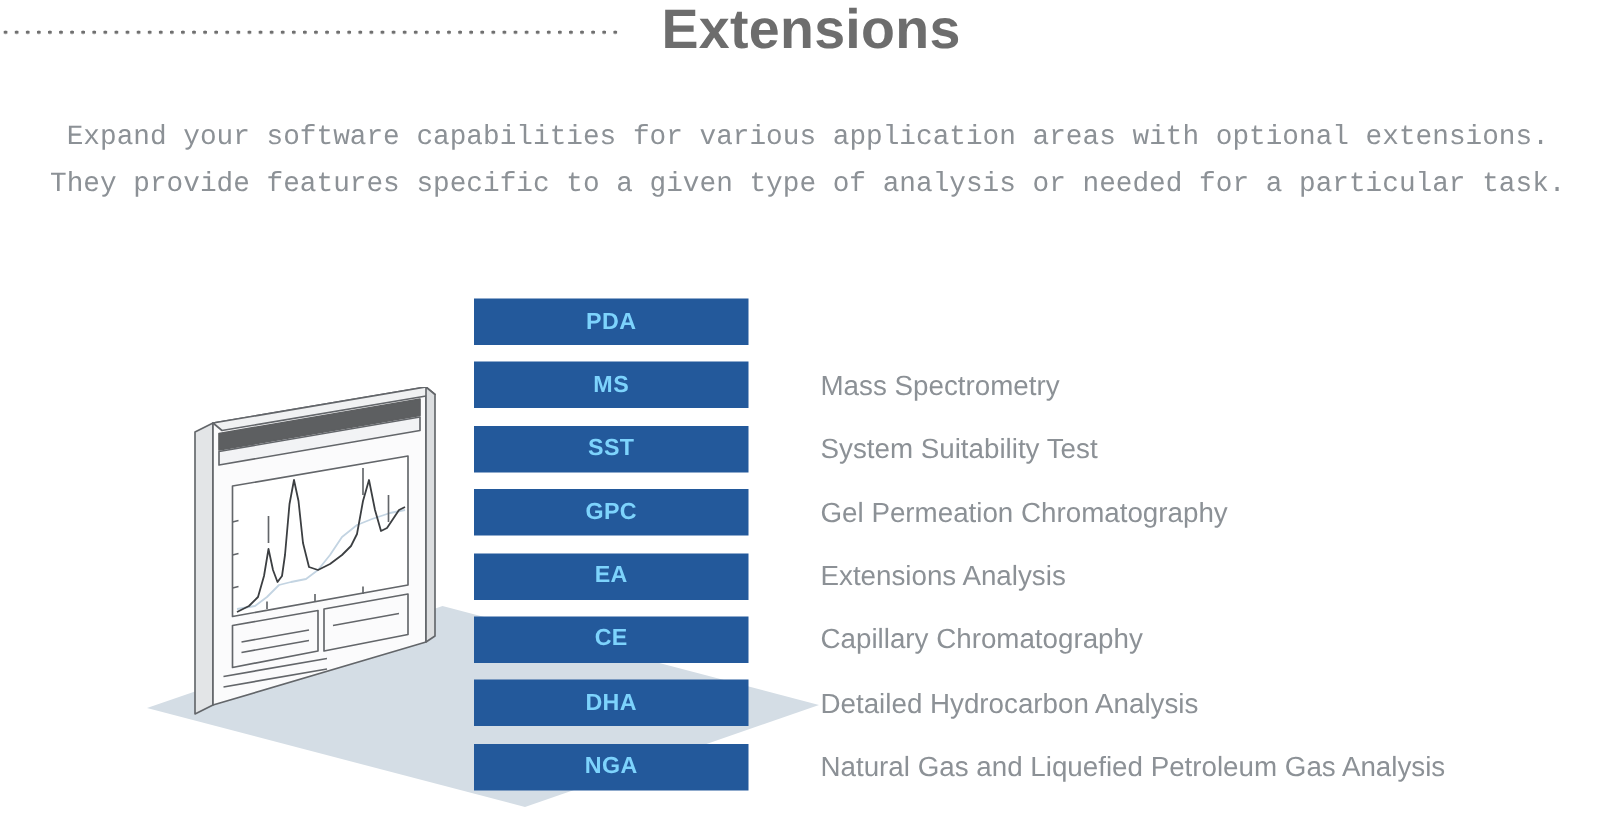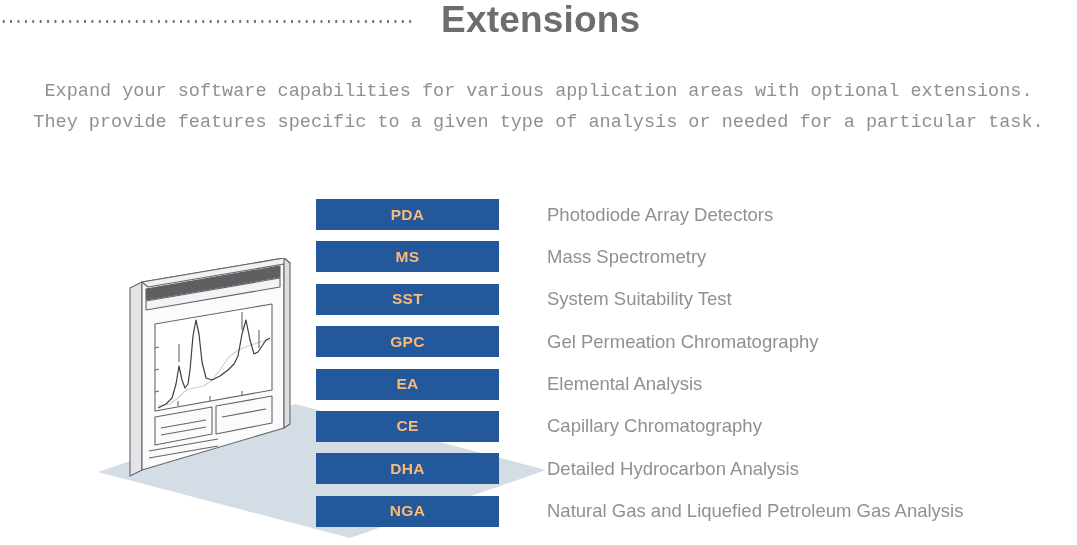--- a/index.html
+++ b/index.html
@@ -104,21 +104,21 @@
     height: 31px;
     margin-bottom: 11.4px;
   }
   .ext-badge {
     position: absolute;
     left: 0;
     top: 0;
     width: 183px;
     height: 31px;
     background: #23599b;
-    color: #fdba74;
+    color: #7dd3fc;
     font-size: 15.5px;
     font-weight: bold;
     letter-spacing: 0.3px;
     display: flex;
     align-items: center;
     justify-content: center;
     box-sizing: border-box;
   }
   .ext-desc {
     position: absolute;
@@ -200,41 +200,40 @@
       <line x1="29" y1="193" x2="98" y2="181"></line>
       <line x1="29" y1="200" x2="98" y2="188"></line>
 
     </g>
   </svg>
 
   <div id="extensions-list">
 
     <div class="extension-row">
       <div class="ext-badge">PDA</div>
-      <div class="ext-desc">Photodiode Array Detectors</div>
     </div>
 
     <div class="extension-row">
       <div class="ext-badge">MS</div>
       <div class="ext-desc">Mass Spectrometry</div>
     </div>
 
     <div class="extension-row">
       <div class="ext-badge">SST</div>
       <div class="ext-desc">System Suitability Test</div>
     </div>
 
     <div class="extension-row">
       <div class="ext-badge">GPC</div>
       <div class="ext-desc">Gel Permeation Chromatography</div>
     </div>
 
     <div class="extension-row">
       <div class="ext-badge">EA</div>
-      <div class="ext-desc">Elemental Analysis</div>
+      <div class="ext-desc">Extensions Analysis</div>
     </div>
 
     <div class="extension-row">
       <div class="ext-badge">CE</div>
       <div class="ext-desc">Capillary Chromatography</div>
     </div>
 
     <div class="extension-row">
       <div class="ext-badge">DHA</div>
       <div class="ext-desc">Detailed Hydrocarbon Analysis</div>

